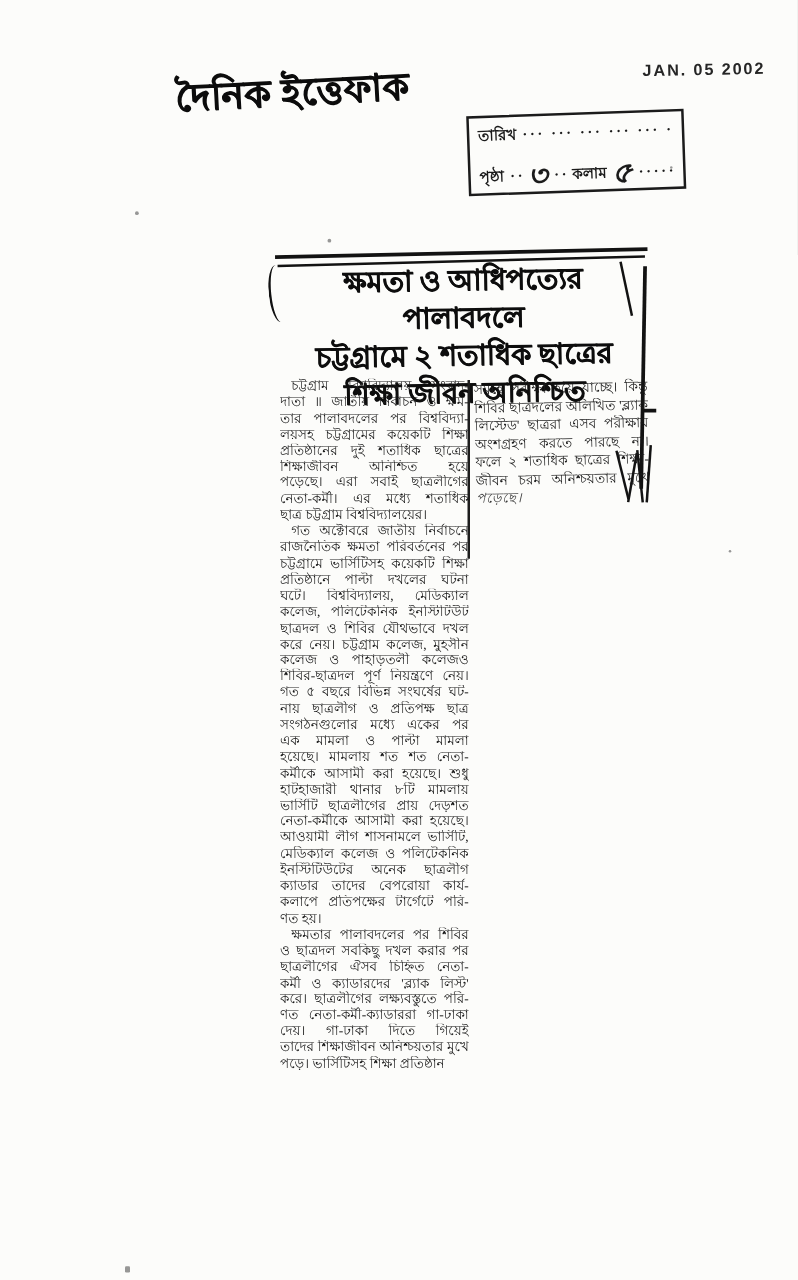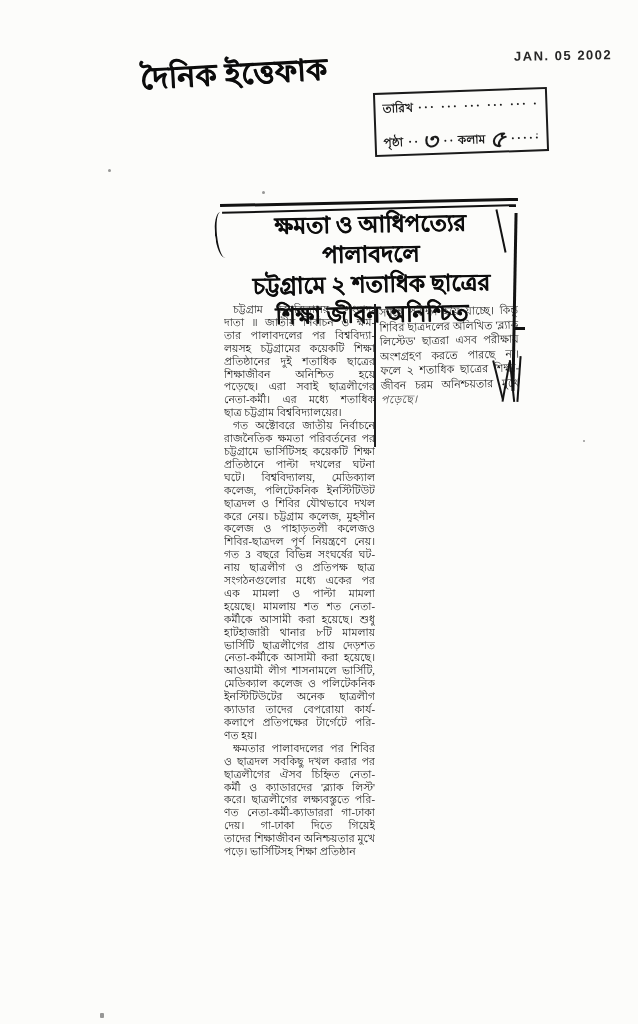--- a/index.html
+++ b/index.html
@@ -132,21 +132,21 @@
       <div class="tline indent">গত অক্টোবরে জাতীয় নির্বাচনে</div>
       <div class="tline">রাজনৈতিক ক্ষমতা পরিবর্তনের পর</div>
       <div class="tline">চট্টগ্রামে ভার্সিটিসহ কয়েকটি শিক্ষা</div>
       <div class="tline">প্রতিষ্ঠানে পাল্টা দখলের ঘটনা</div>
       <div class="tline">ঘটে। বিশ্ববিদ্যালয়, মেডিক্যাল</div>
       <div class="tline">কলেজ, পলিটেকনিক ইনস্টিটিউট</div>
       <div class="tline">ছাত্রদল ও শিবির যৌথভাবে দখল</div>
       <div class="tline">করে নেয়। চট্টগ্রাম কলেজ, মুহসীন</div>
       <div class="tline">কলেজ ও পাহাড়তলী কলেজও</div>
       <div class="tline">শিবির-ছাত্রদল পূর্ণ নিয়ন্ত্রণে নেয়।</div>
-      <div class="tline">গত 3 বছরে বিভিন্ন সংঘর্ষের ঘট-</div>
+      <div class="tline">গত ৫ বছরে বিভিন্ন সংঘর্ষের ঘট-</div>
       <div class="tline">নায় ছাত্রলীগ ও প্রতিপক্ষ ছাত্র</div>
       <div class="tline">সংগঠনগুলোর মধ্যে একের পর</div>
       <div class="tline">এক মামলা ও পাল্টা মামলা</div>
       <div class="tline">হয়েছে। মামলায় শত শত নেতা-</div>
       <div class="tline">কর্মীকে আসামী করা হয়েছে। শুধু</div>
       <div class="tline">হাটহাজারী থানার ৮টি মামলায়</div>
       <div class="tline">ভার্সিটি ছাত্রলীগের প্রায় দেড়শত</div>
       <div class="tline">নেতা-কর্মীকে আসামী করা হয়েছে।</div>
       <div class="tline">আওয়ামী লীগ শাসনামলে ভার্সিটি,</div>
       <div class="tline">মেডিক্যাল কলেজ ও পলিটেকনিক</div>

